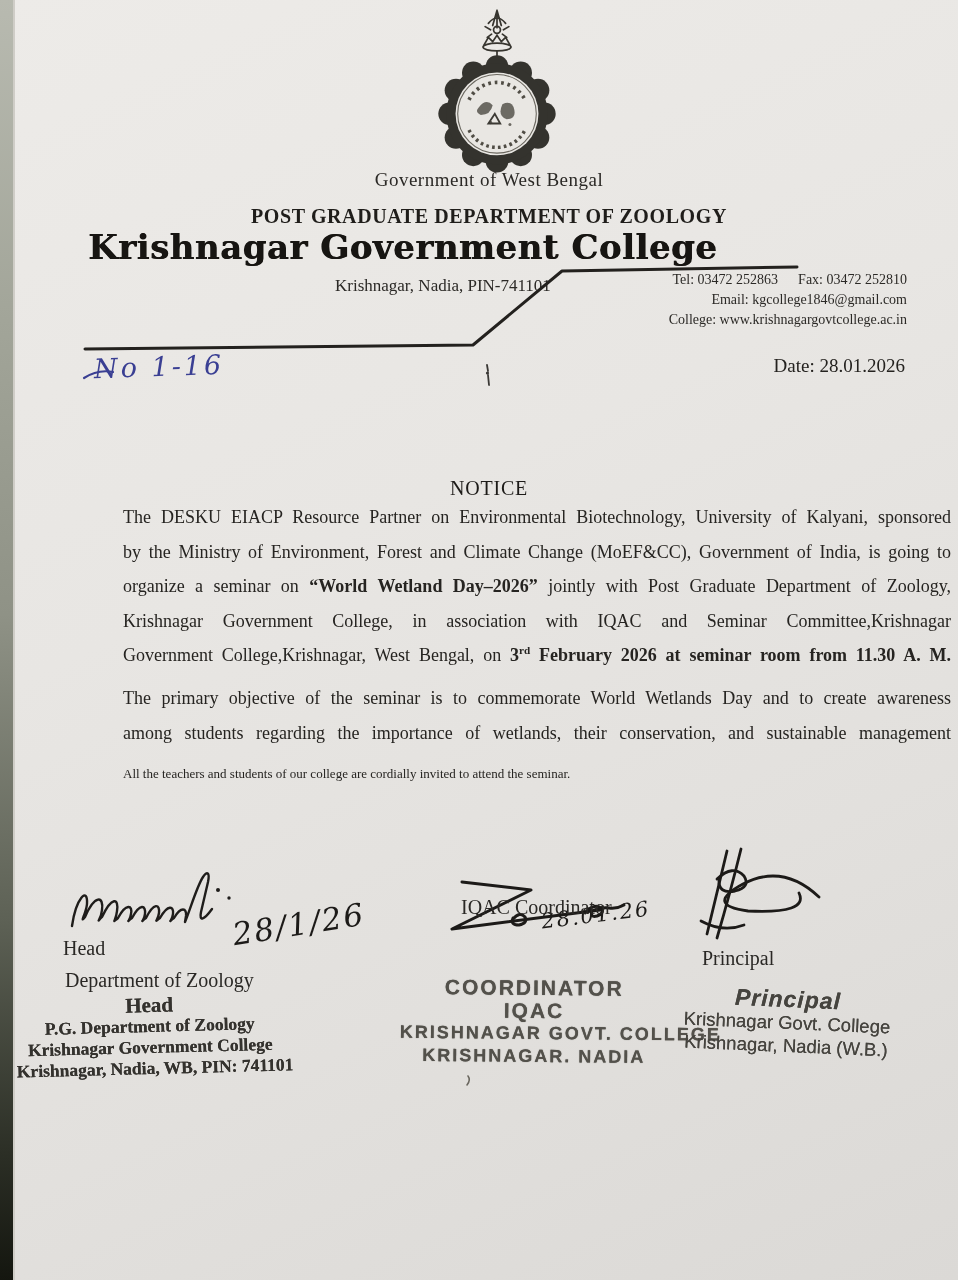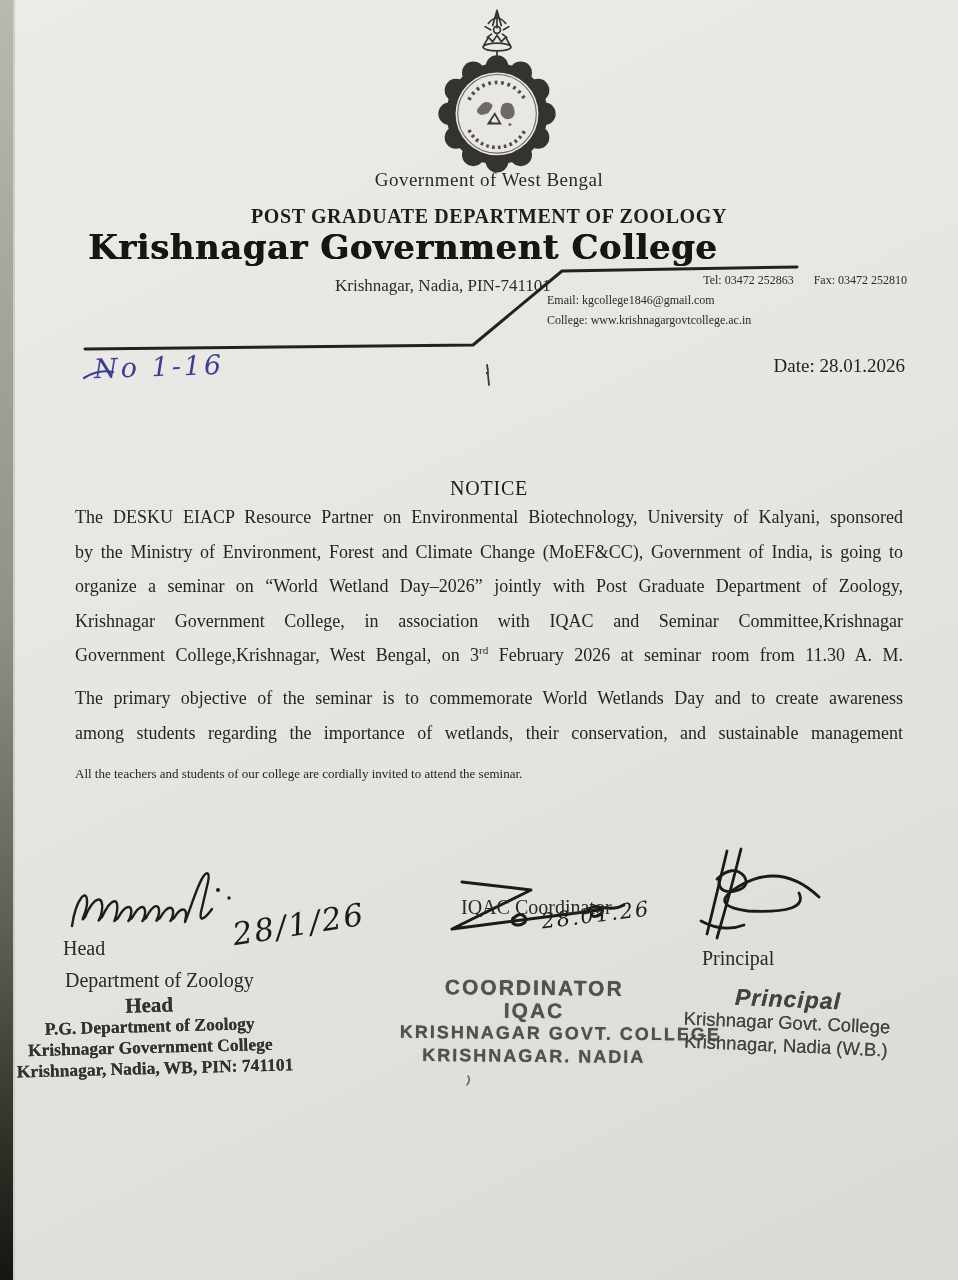--- a/index.html
+++ b/index.html
@@ -16,35 +16,35 @@
     border-right:2px solid #cfcdc7;
   }
   .gov-line{left:75px;top:169px;width:828px;text-align:center;font-size:19px;letter-spacing:.5px;color:#2b2926;}
   .dept-line{left:75px;top:205px;width:828px;text-align:center;font-size:20px;font-weight:700;letter-spacing:.6px;color:#1f1d1a;}
   .college-line{
     left:88px;top:227px;font-size:34px;font-weight:700;
     font-family:"DejaVu Serif",serif;color:#171512;
     text-shadow:.6px 0 0 #171512;letter-spacing:.5px;
   }
   .addr-line{left:335px;top:276px;font-size:17px;color:#2b2926;}
-  .contact{right:51px;top:270px;width:360px;font-size:12px;line-height:20px;color:#2b2926;}
+  .contact{right:51px;top:270px;width:360px;text-align:right;font-size:14px;line-height:20px;color:#2b2926;}
   .contact .row1{display:flex;justify-content:flex-end;gap:20px;}
   .ref-hand{
     left:94px;top:351px;font-size:27px;font-style:italic;letter-spacing:3px;
     color:#3a3f93;transform:rotate(-2deg);font-family:"DejaVu Serif",serif;
   }
   .date-line{right:53px;top:355px;font-size:19px;color:#24221f;}
   .notice-title{left:75px;top:477px;width:828px;text-align:center;font-size:20px;font-weight:400;letter-spacing:.8px;color:#1d1b18;}
-  .bodytext{font-size:18px;color:#262421;}
+  .bodytext{font-size:18px;color:#262421;margin-left:48px;}
   .p1{left:75px;top:507px;width:828px;}
   .p2{left:75px;top:688px;width:828px;}
   .p3{left:75px;top:766px;width:828px;font-size:13px;}
   .jline{width:828px;height:34.5px;text-align:justify;text-align-last:justify;white-space:normal;}
   .p2 .jline{height:35px;}
-  .b{font-weight:400;}
+  .b{font-weight:700;}
   sup{font-size:.62em;vertical-align:super;line-height:0;}
   .hand-date{font-family:"DejaVu Serif",serif;font-style:italic;color:#1c1a18;letter-spacing:2px;}
   .hd1{left:232px;top:906px;font-size:31px;transform:rotate(-9deg);}
   .hd2{left:541px;top:903px;font-size:21px;transform:rotate(-7deg);}
   .typed-label{font-size:20px;color:#2a2825;}
   .lbl-head{left:63px;top:937px;}
   .lbl-dept{left:65px;top:969px;}
   .lbl-iqac{left:461px;top:896px;}
   .lbl-principal{left:702px;top:947px;}
   .stamp{text-align:center;}

